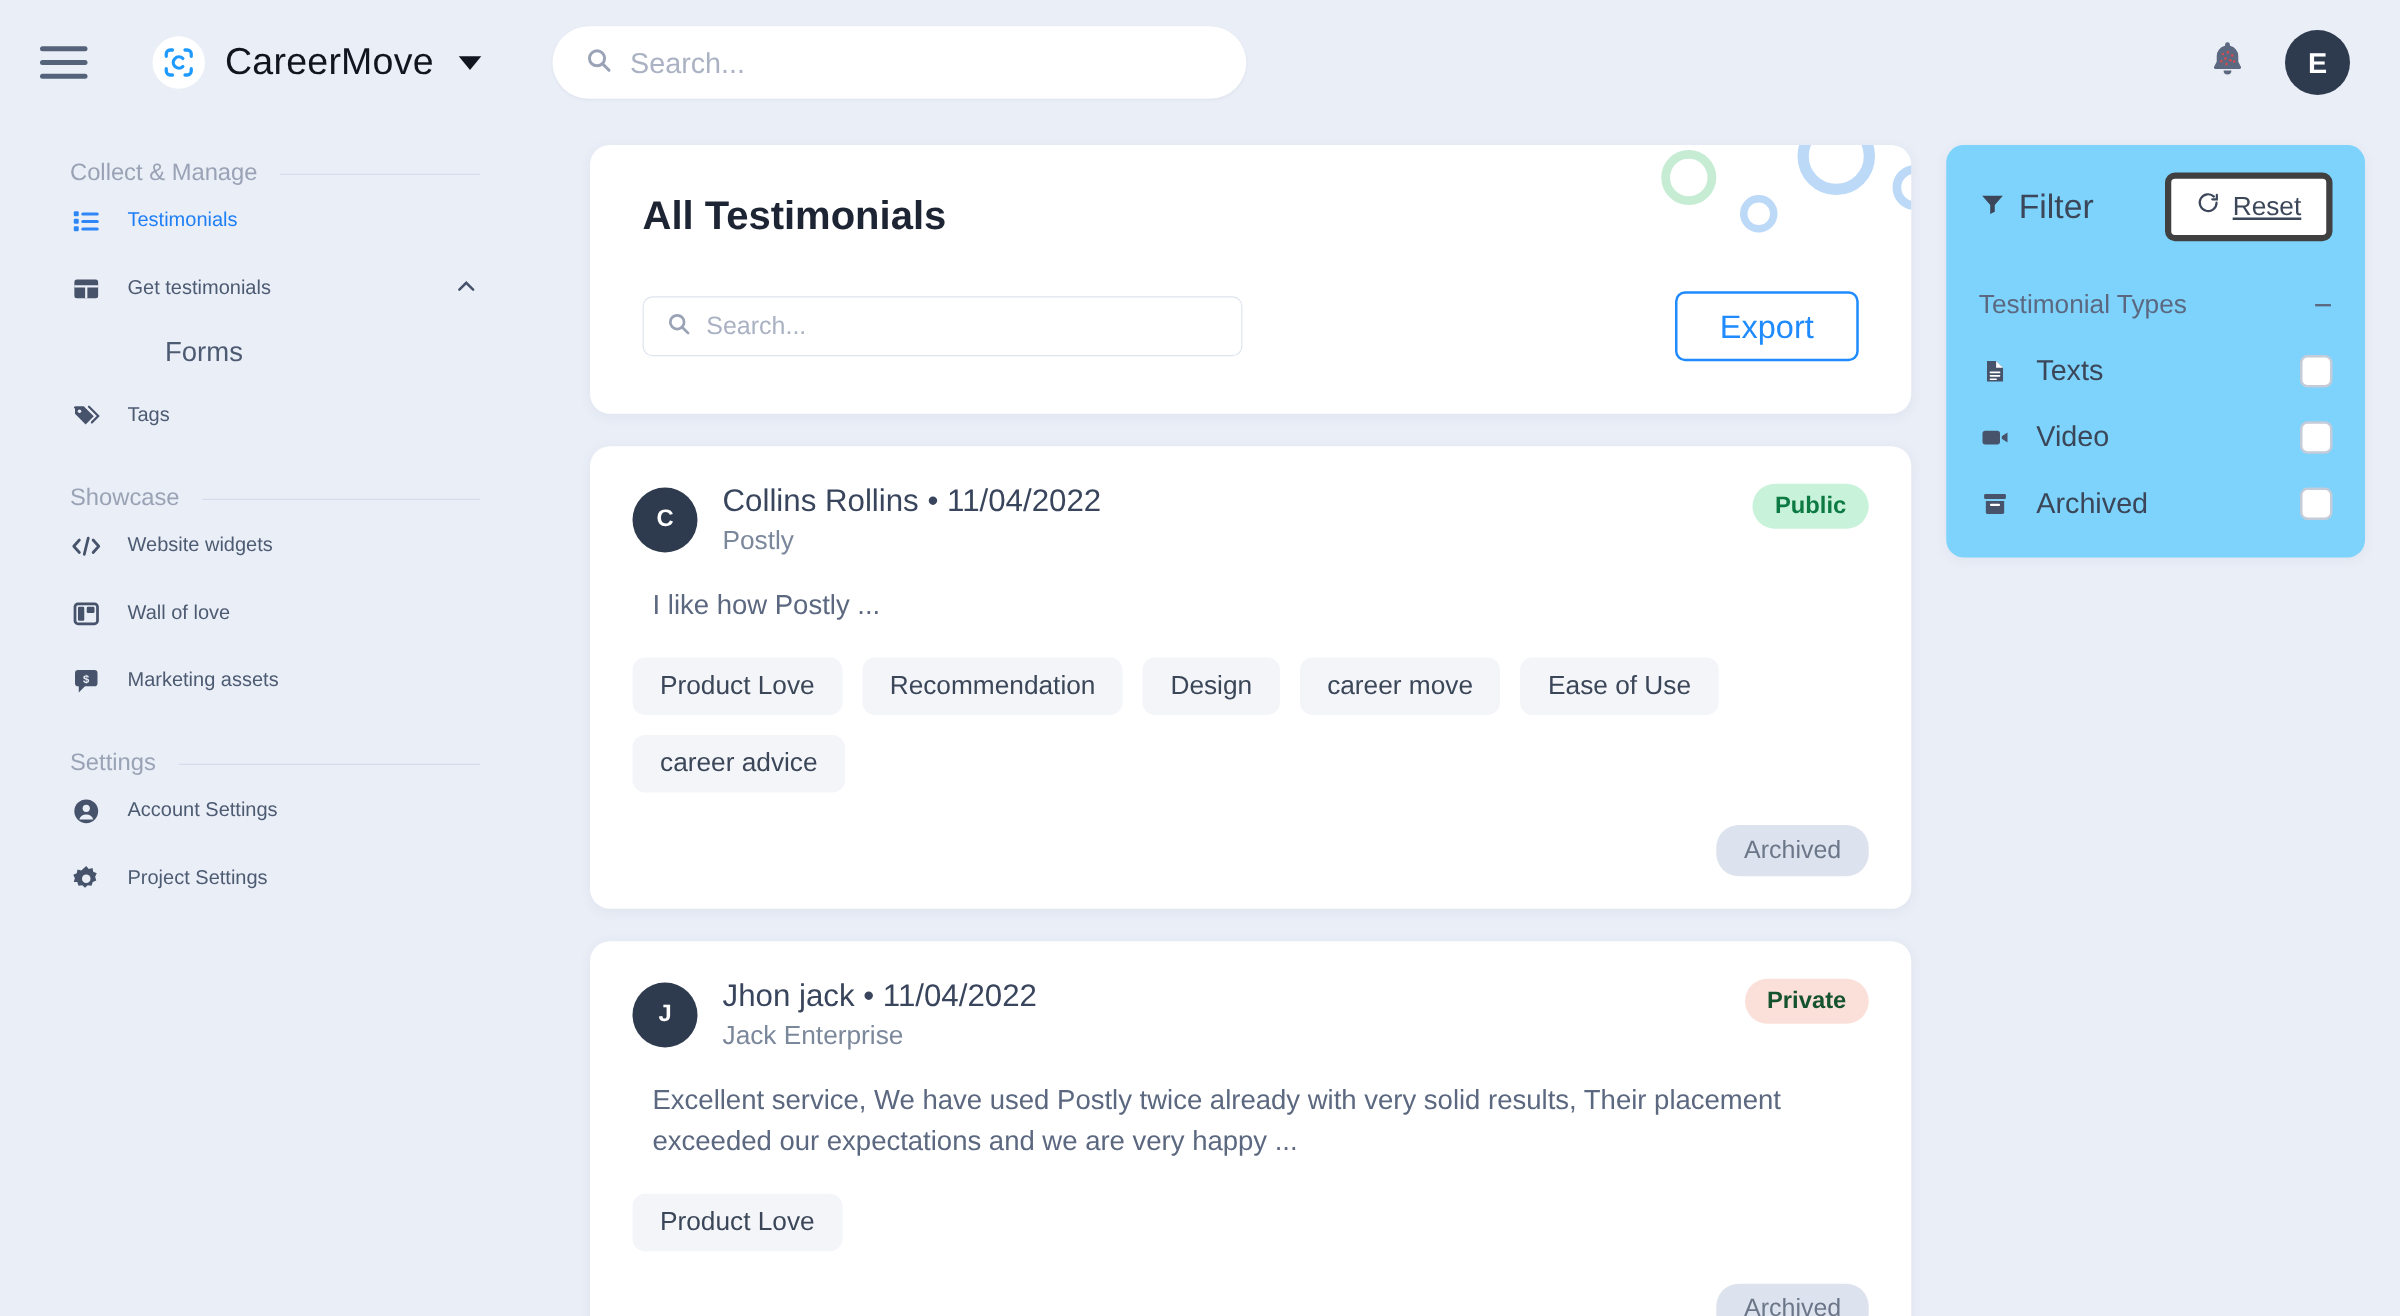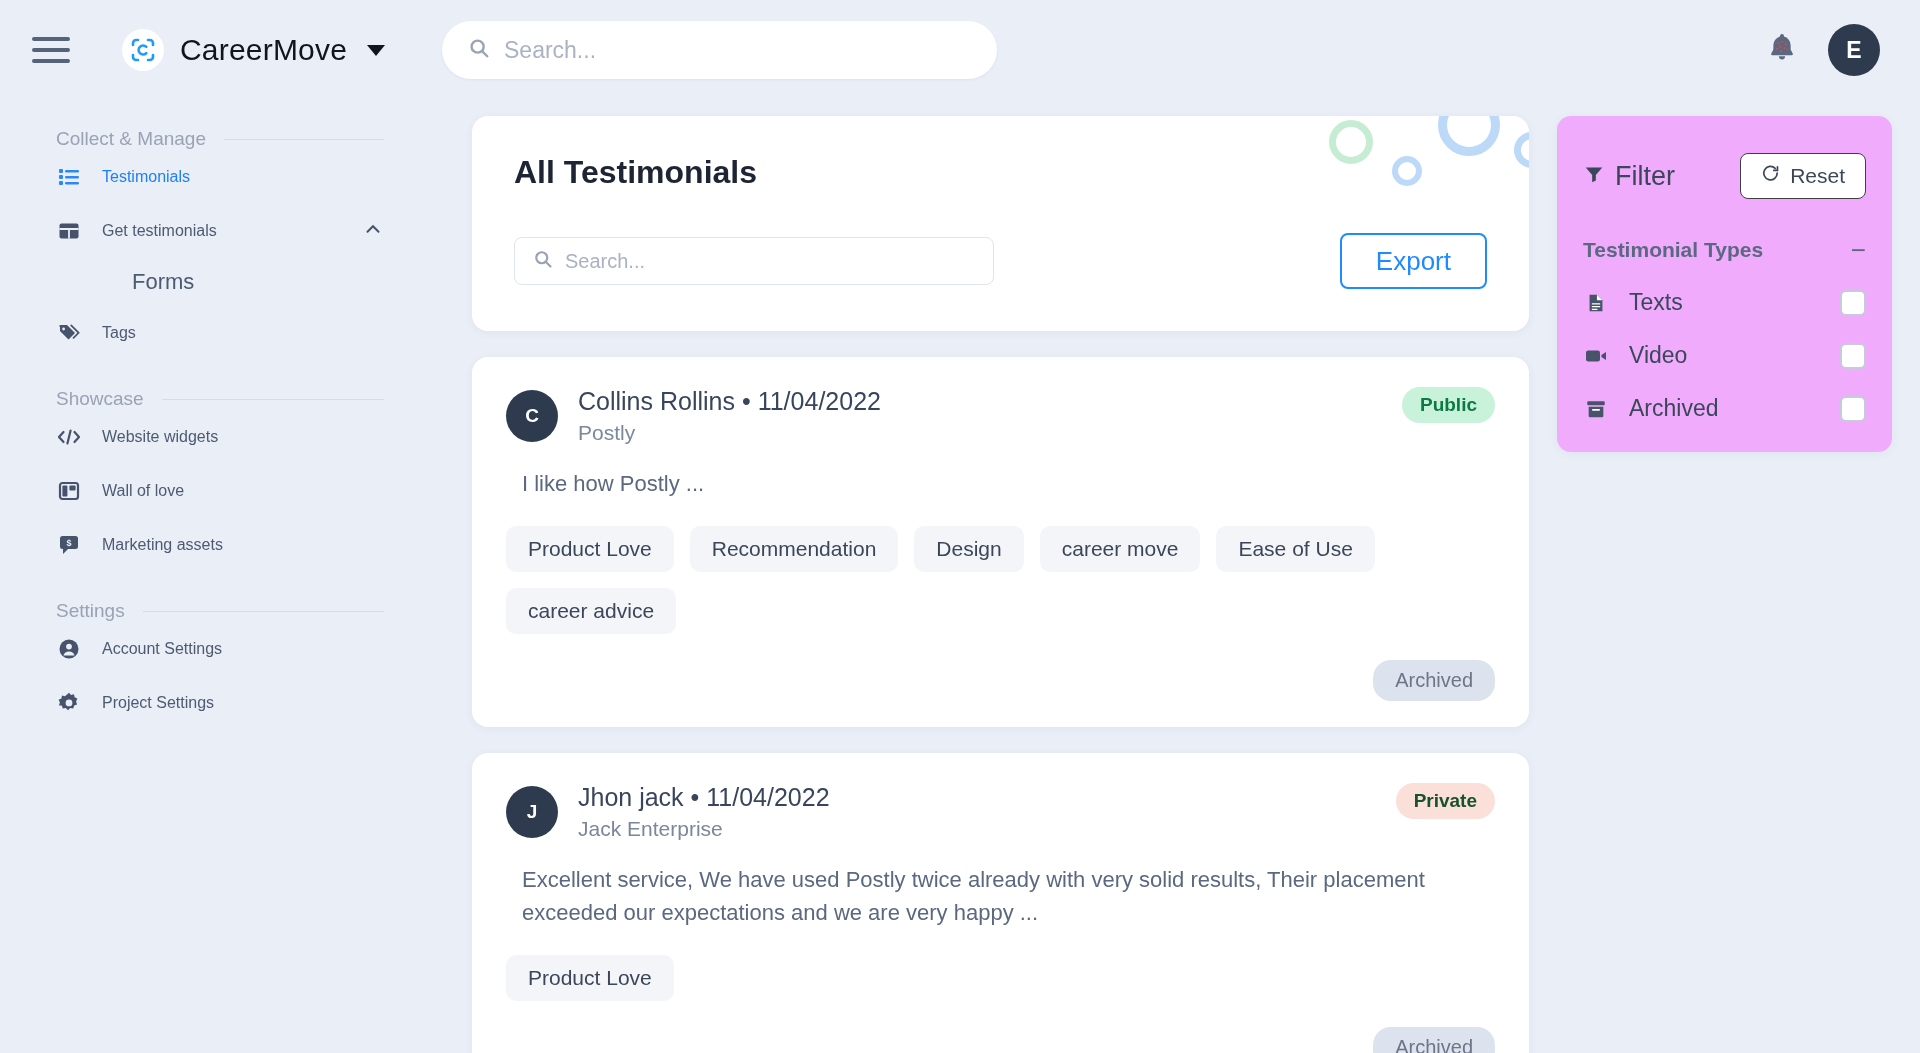--- a/index.html
+++ b/index.html
@@ -121,35 +121,36 @@
     font-size: 21px; color: #3b4759; cursor: pointer;
   }
   .archived-chip {
     display: inline-block; background: #dde3ee; color: #6b7689; border-radius: 18px;
     padding: 9px 22px; font-size: 20px; float: right; margin-top: 26px;
   }
   .clearfix::after { content: ""; display: table; clear: both; }
 
   
   .filter-card {
-    background: #f0abfc; border-radius: 14px; padding: 37px 26px 30px 26px;
+    background: #7dd3fc; border-radius: 14px; padding: 22px 26px 30px 26px;
     box-shadow: 0 2px 10px rgba(40,60,110,.06);
   }
   .filter-head { display: flex; align-items: center; }
   .filter-title { display: flex; align-items: center; gap: 10px; font-size: 27px; color: #3b4759; font-weight: 500; }
   .reset-btn {
     margin-left: auto; display: flex; align-items: center; gap: 10px;
-    border: 1px solid #404040; border-radius: 8px; background: #fff;
+    border: 5px solid #404040; border-radius: 8px; background: #fff;
     padding: 10px 20px; font-size: 21px; color: #3b4759; cursor: pointer;
     font-family: "Liberation Sans", sans-serif;
+    text-decoration: underline;
   }
   .filter-group-head {
     display: flex; align-items: center; margin-top: 38px; cursor: pointer;
   }
-  .filter-group-title { font-size: 21px; color: #5b6880; font-weight: bold; }
+  .filter-group-title { font-size: 21px; color: #5b6880; }
   .filter-group-toggle { margin-left: auto; font-size: 26px; color: #5b6880; line-height: 1; }
   .filter-row { display: flex; align-items: center; gap: 20px; margin-top: 26px; }
   .filter-row .ico { width: 26px; flex: 0 0 26px; display:flex; justify-content:center; }
   .filter-row .lbl { font-size: 23px; color: #3b4759; }
   .cbox {
     margin-left: auto; width: 26px; height: 26px; border: 2px solid #c4cbd9;
     border-radius: 6px; background: #fff; cursor: pointer;
   }
 </style>
 </head>

